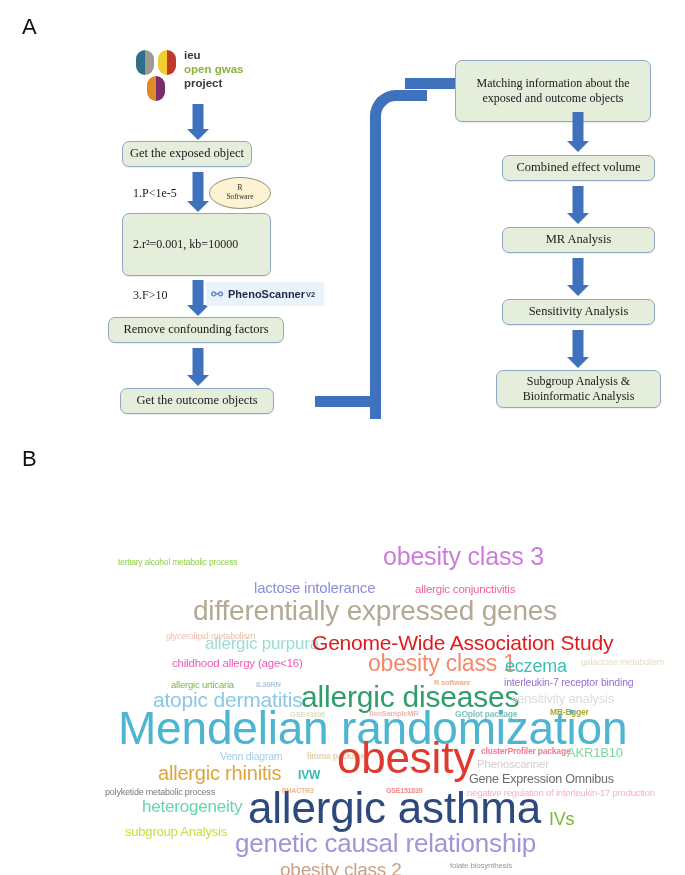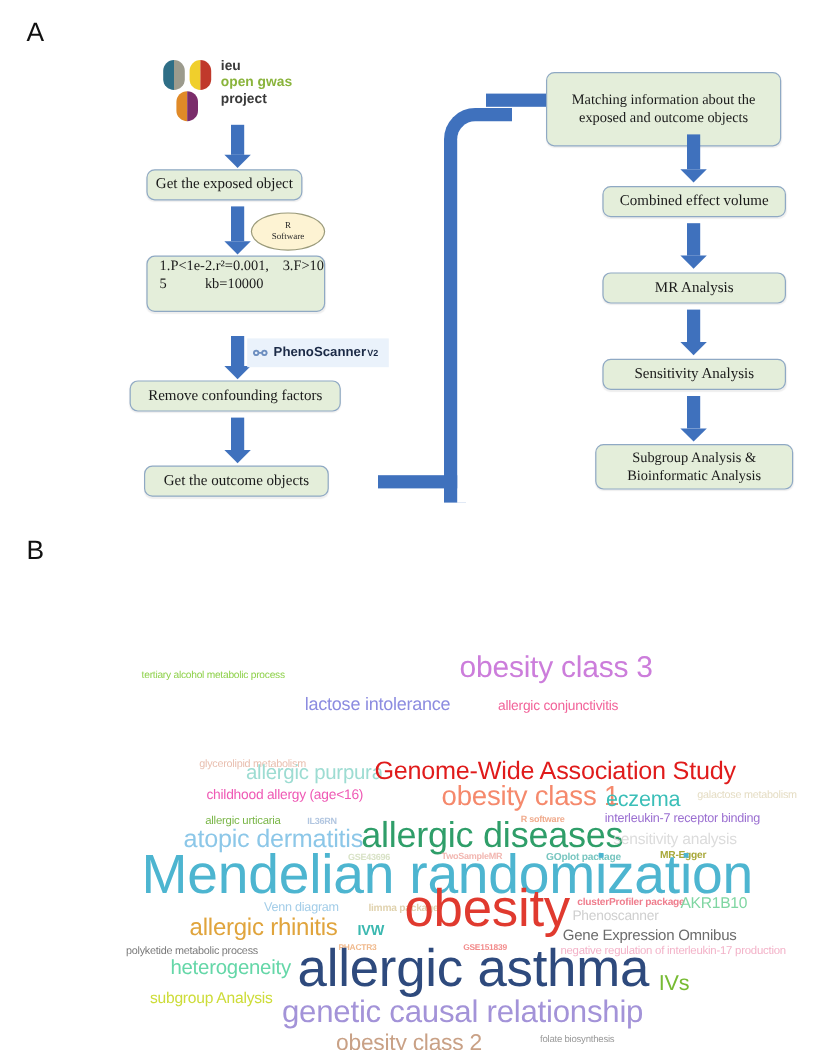--- a/index.html
+++ b/index.html
@@ -109,21 +109,21 @@
   <div class="arrow-down" style="left:186px;top:172px;width:24px;height:40px;">
     <div class="shaft" style="height:29px;"></div>
       <div class="head"></div>
   </div>
 
   <div class="ellipse" style="left:209px;top:177px;width:62px;height:32px;flex-direction:column;font-size:7.5px;">
     <span>R</span>
     <span>Software</span>
   </div>
 
-  <div class="fbox left-align" style="left:122px;top:213px;width:149px;height:47px;flex-direction:row;align-items:flex-start;justify-content:center;font-size:12px;">
+  <div class="fbox left-align" style="left:122px;top:213px;width:149px;height:63px;flex-direction:column;align-items:flex-start;justify-content:center;font-size:12px;gap:36px;">
     <span>1.P&lt;1e-5</span>
     <span>2.r²=0.001, kb=10000</span>
     <span>3.F&gt;10</span>
   </div>
 
   <div class="arrow-down" style="left:186px;top:280px;width:24px;height:36px;">
     <div class="shaft" style="height:25px;"></div>
       <div class="head"></div>
   </div>
 
@@ -187,20 +187,21 @@
   </div>
 </div>
 
 <div id="panel-b">
   <div class="panel-letter" id="letter-b" style="top:16px;">B</div>
   <div id="cloud">
       <span class="w" style="left: 88px; top: 18px; font-size: 8.5px; color: rgb(142, 209, 74); font-weight: 400;">tertiary alcohol metabolic process</span>
       <span class="w" style="left: 353px; top: 4px; font-size: 25px; color: rgb(204, 125, 219); font-weight: 400;">obesity class 3</span>
       <span class="w" style="left: 224px; top: 40px; font-size: 15px; color: rgb(140, 140, 224); font-weight: 400;">lactose intolerance</span>
       <span class="w" style="left: 385px; top: 44px; font-size: 11.5px; color: rgb(242, 100, 154); font-weight: 400;">allergic conjunctivitis</span>
+      <span class="w" style="left: 163px; top: 57px; font-size: 28px; color: rgb(181, 168, 148); font-weight: 400;">differentially expressed genes</span>
       <span class="w" style="left: 136px; top: 92px; font-size: 9px; color: rgb(233, 191, 176); font-weight: 400;">glycerolipid metabolism</span>
       <span class="w" style="left: 175px; top: 95px; font-size: 17px; color: rgb(157, 220, 210); font-weight: 400;">allergic purpura</span>
       <span class="w" style="left: 282px; top: 92px; font-size: 21px; color: rgb(224, 27, 27); font-weight: 400;">Genome-Wide Association Study</span>
       <span class="w" style="left: 142px; top: 118px; font-size: 11.5px; color: rgb(239, 90, 181); font-weight: 400;">childhood allergy (age&lt;16)</span>
       <span class="w" style="left: 338px; top: 112px; font-size: 23px; color: rgb(245, 137, 108); font-weight: 400;">obesity class 1</span>
       <span class="w" style="left: 475px; top: 117px; font-size: 18px; color: rgb(59, 191, 184); font-weight: 400;">eczema</span>
       <span class="w" style="left: 551px; top: 118px; font-size: 9px; color: rgb(229, 221, 196); font-weight: 400;">galactose metabolism</span>
       <span class="w" style="left: 141px; top: 140px; font-size: 9.5px; color: rgb(122, 182, 72); font-weight: 400;">allergic urticaria</span>
       <span class="w" style="left: 226px; top: 141px; font-size: 7.5px; color: rgb(178, 198, 224); font-weight: 700;">IL36RN</span>
       <span class="w" style="left: 404px; top: 139px; font-size: 7.5px; color: rgb(240, 171, 141); font-weight: 700; text-align: center;">R software</span>

